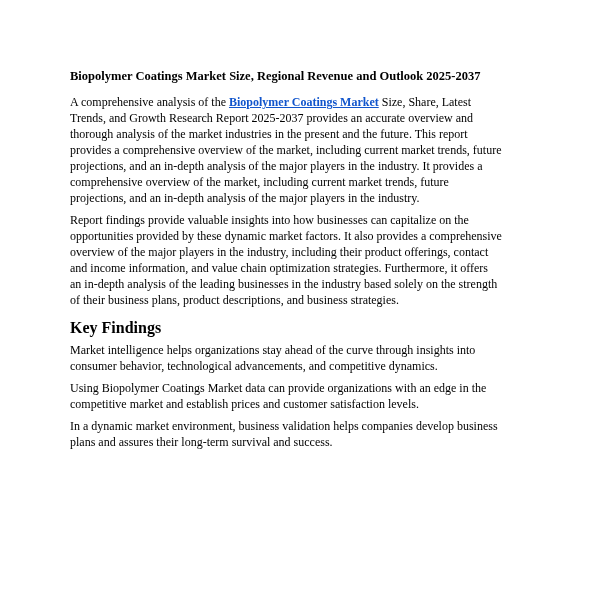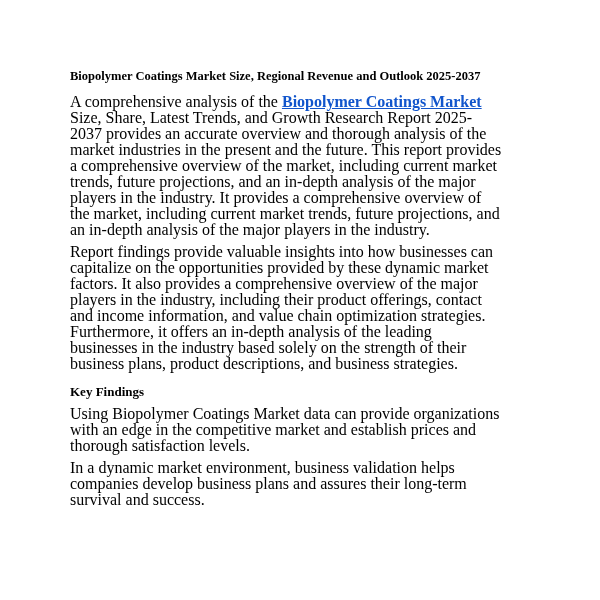--- a/index.html
+++ b/index.html
@@ -23,38 +23,38 @@
     background: #ffffff;
     overflow: hidden;
   }
   .doc-title {
     font-size: 12.5px;
     font-weight: bold;
     line-height: 17px;
     margin: 0 0 9px 0;
   }
   .doc-para {
-    font-size: 16px;
+    font-size: 12px;
     line-height: 16px;
     margin: 0 0 6px 0;
     text-align: left;
   }
   .bold-line {
     font-weight: bold;
   }
   .pad-4 { padding-top: 4px; }
   .pad-6 { padding-top: 6px; }
   .doc-link {
     color: #1155cc;
     font-weight: bold;
     text-decoration: underline;
     cursor: pointer;
   }
   .doc-heading {
-    font-size: 13px;
+    font-size: 16px;
     font-weight: bold;
     line-height: 16px;
     margin: 0 0 6px 0;
   }
 </style>
 </head>
 <body>
 
 <main class="page">
 
@@ -63,18 +63,19 @@
   <p class="doc-para"><span>A comprehensive analysis of the </span><a class="doc-link" href="#">Biopolymer Coatings Market</a><span> Size, Share, Latest Trends, and Growth Research Report 2025-2037 provides an accurate overview and thorough analysis of the market industries in the present and the future. This report provides a comprehensive overview of the market, including current market trends, future projections, and an in-depth analysis of the major players in the industry. It provides a comprehensive overview of the market, including current market trends, future projections, and an in-depth analysis of the major players in the industry.</span></p>
 
   <p class="doc-para">Report findings provide valuable insights into how businesses can capitalize on the opportunities provided by these dynamic market factors. It also provides a comprehensive overview of the major players in the industry, including their product offerings, contact and income information, and value chain optimization strategies. Furthermore, it offers an in-depth analysis of the leading businesses in the industry based solely on the strength of their business plans, product descriptions, and business strategies.</p>
 
 
   <h2 class="doc-heading pad-6">Key Findings</h2>
 
 
 
 
+  <p class="doc-para">Market intelligence helps organizations stay ahead of the curve through insights into consumer behavior, technological advancements, and competitive dynamics.</p>
 
-  <p class="doc-para">Using Biopolymer Coatings Market data can provide organizations with an edge in the competitive market and establish prices and thorough satisfaction levels.</p>
+  <p class="doc-para">Using Biopolymer Coatings Market data can provide organizations with an edge in the competitive market and establish prices and customer satisfaction levels.</p>
 
   <p class="doc-para">In a dynamic market environment, business validation helps companies develop business plans and assures their long-term survival and success.</p>
 
 </main>
 
 </body></html>

